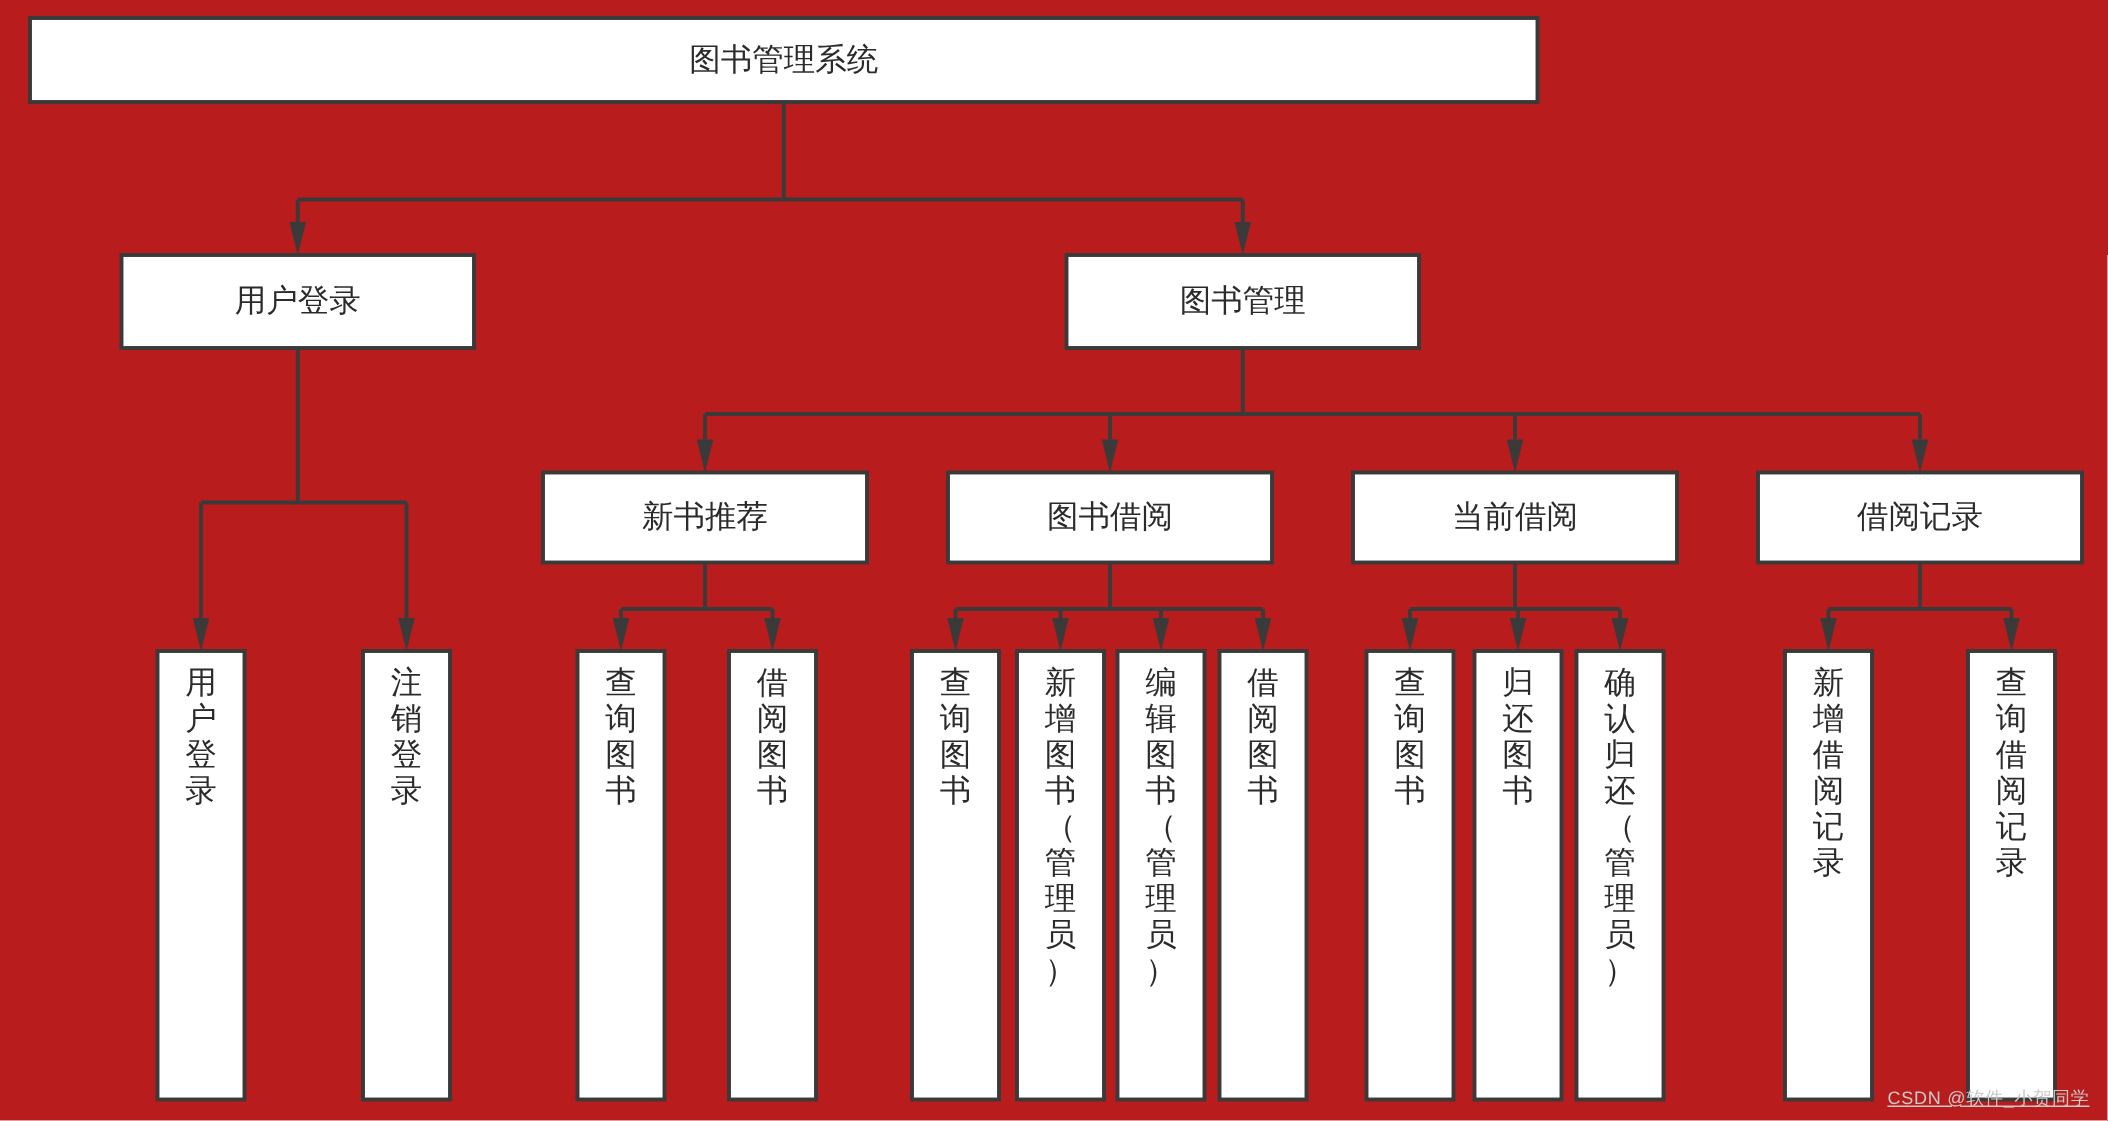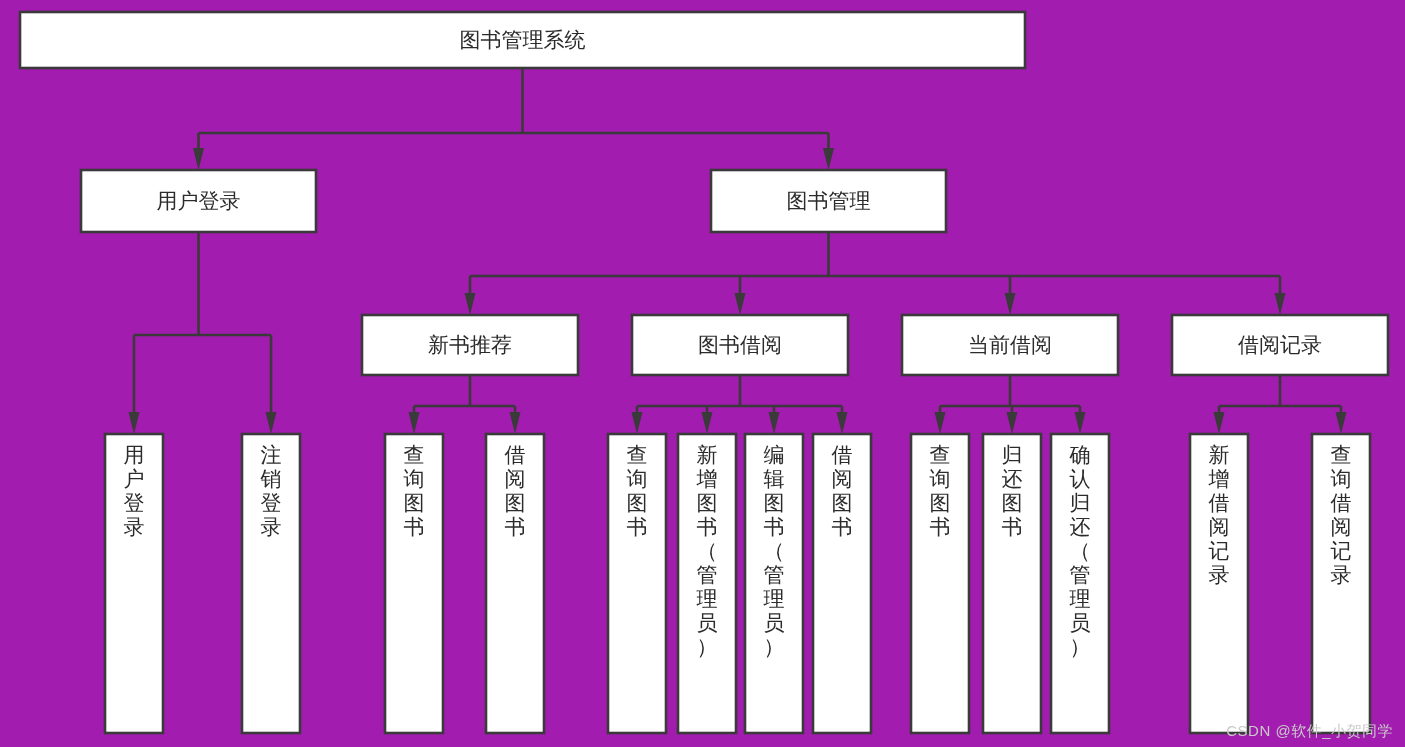--- a/index.html
+++ b/index.html
@@ -7,21 +7,21 @@
     padding: 0;
     background: #ffffff;
   }
   body {
     font-family: "Liberation Sans", "DejaVu Sans", sans-serif;
   }
   #stage {
     position: relative;
     width: 1405px;
     height: 747px;
-    background: #a21caf;
+    background: #b91c1c;
     overflow: hidden;
   }
   #chart-svg {
     position: absolute;
     left: 0;
     top: 0;
     width: 1405px;
     height: 747px;
   }
   .node-box {
@@ -50,25 +50,26 @@
   }
   .arrow-head {
     fill: #3a3a3a;
     stroke: none;
   }
   .watermark {
     position: absolute;
     right: 12px;
     bottom: 6px;
     color: #c9c9c9;
-    font-size: 15px;
+    font-size: 12px;
     font-family: "Liberation Sans", "DejaVu Sans", sans-serif;
     white-space: nowrap;
     letter-spacing: 0.5px;
     user-select: none;
+    text-decoration: underline;
   }
 </style>
 </head>
 <body>
 
 <div id="stage">
   <svg id="chart-svg" viewBox="0 0 1405 747">
     <g id="links-layer">
         <polyline points="522.5,68 522.5,133" class="link-line"></polyline>
         <polyline points="198.5,133 828.5,133" class="link-line"></polyline>

